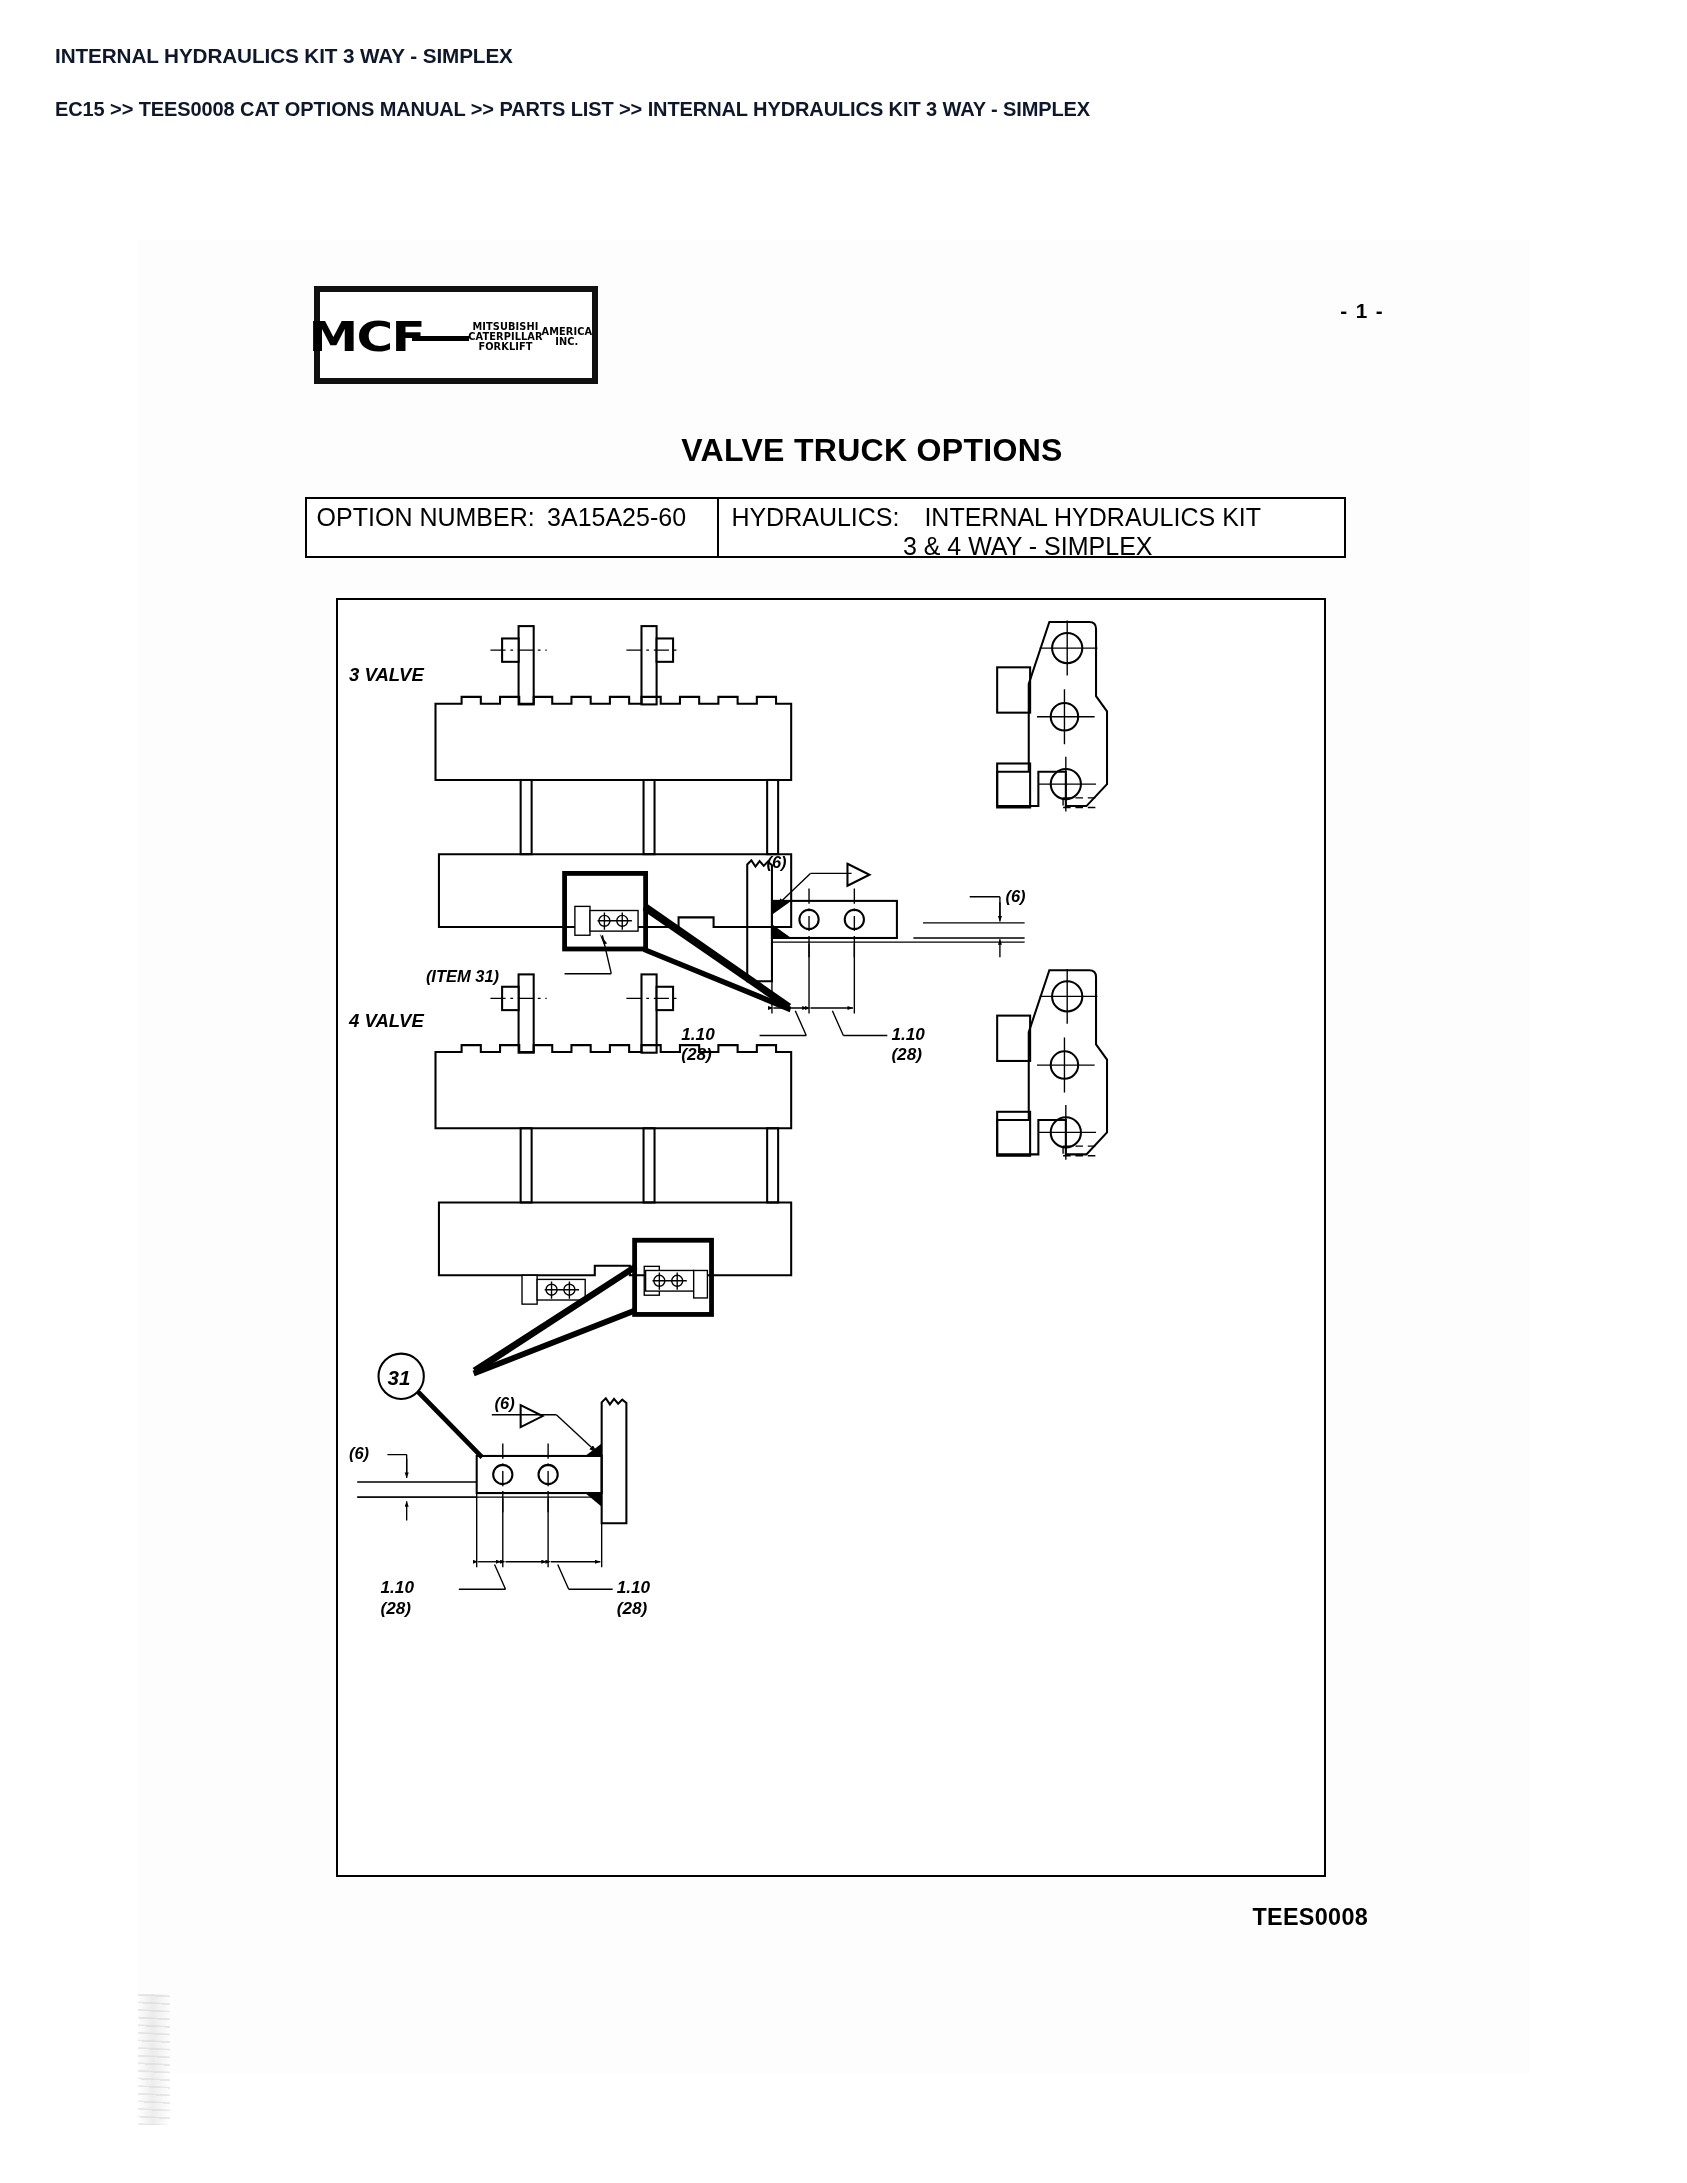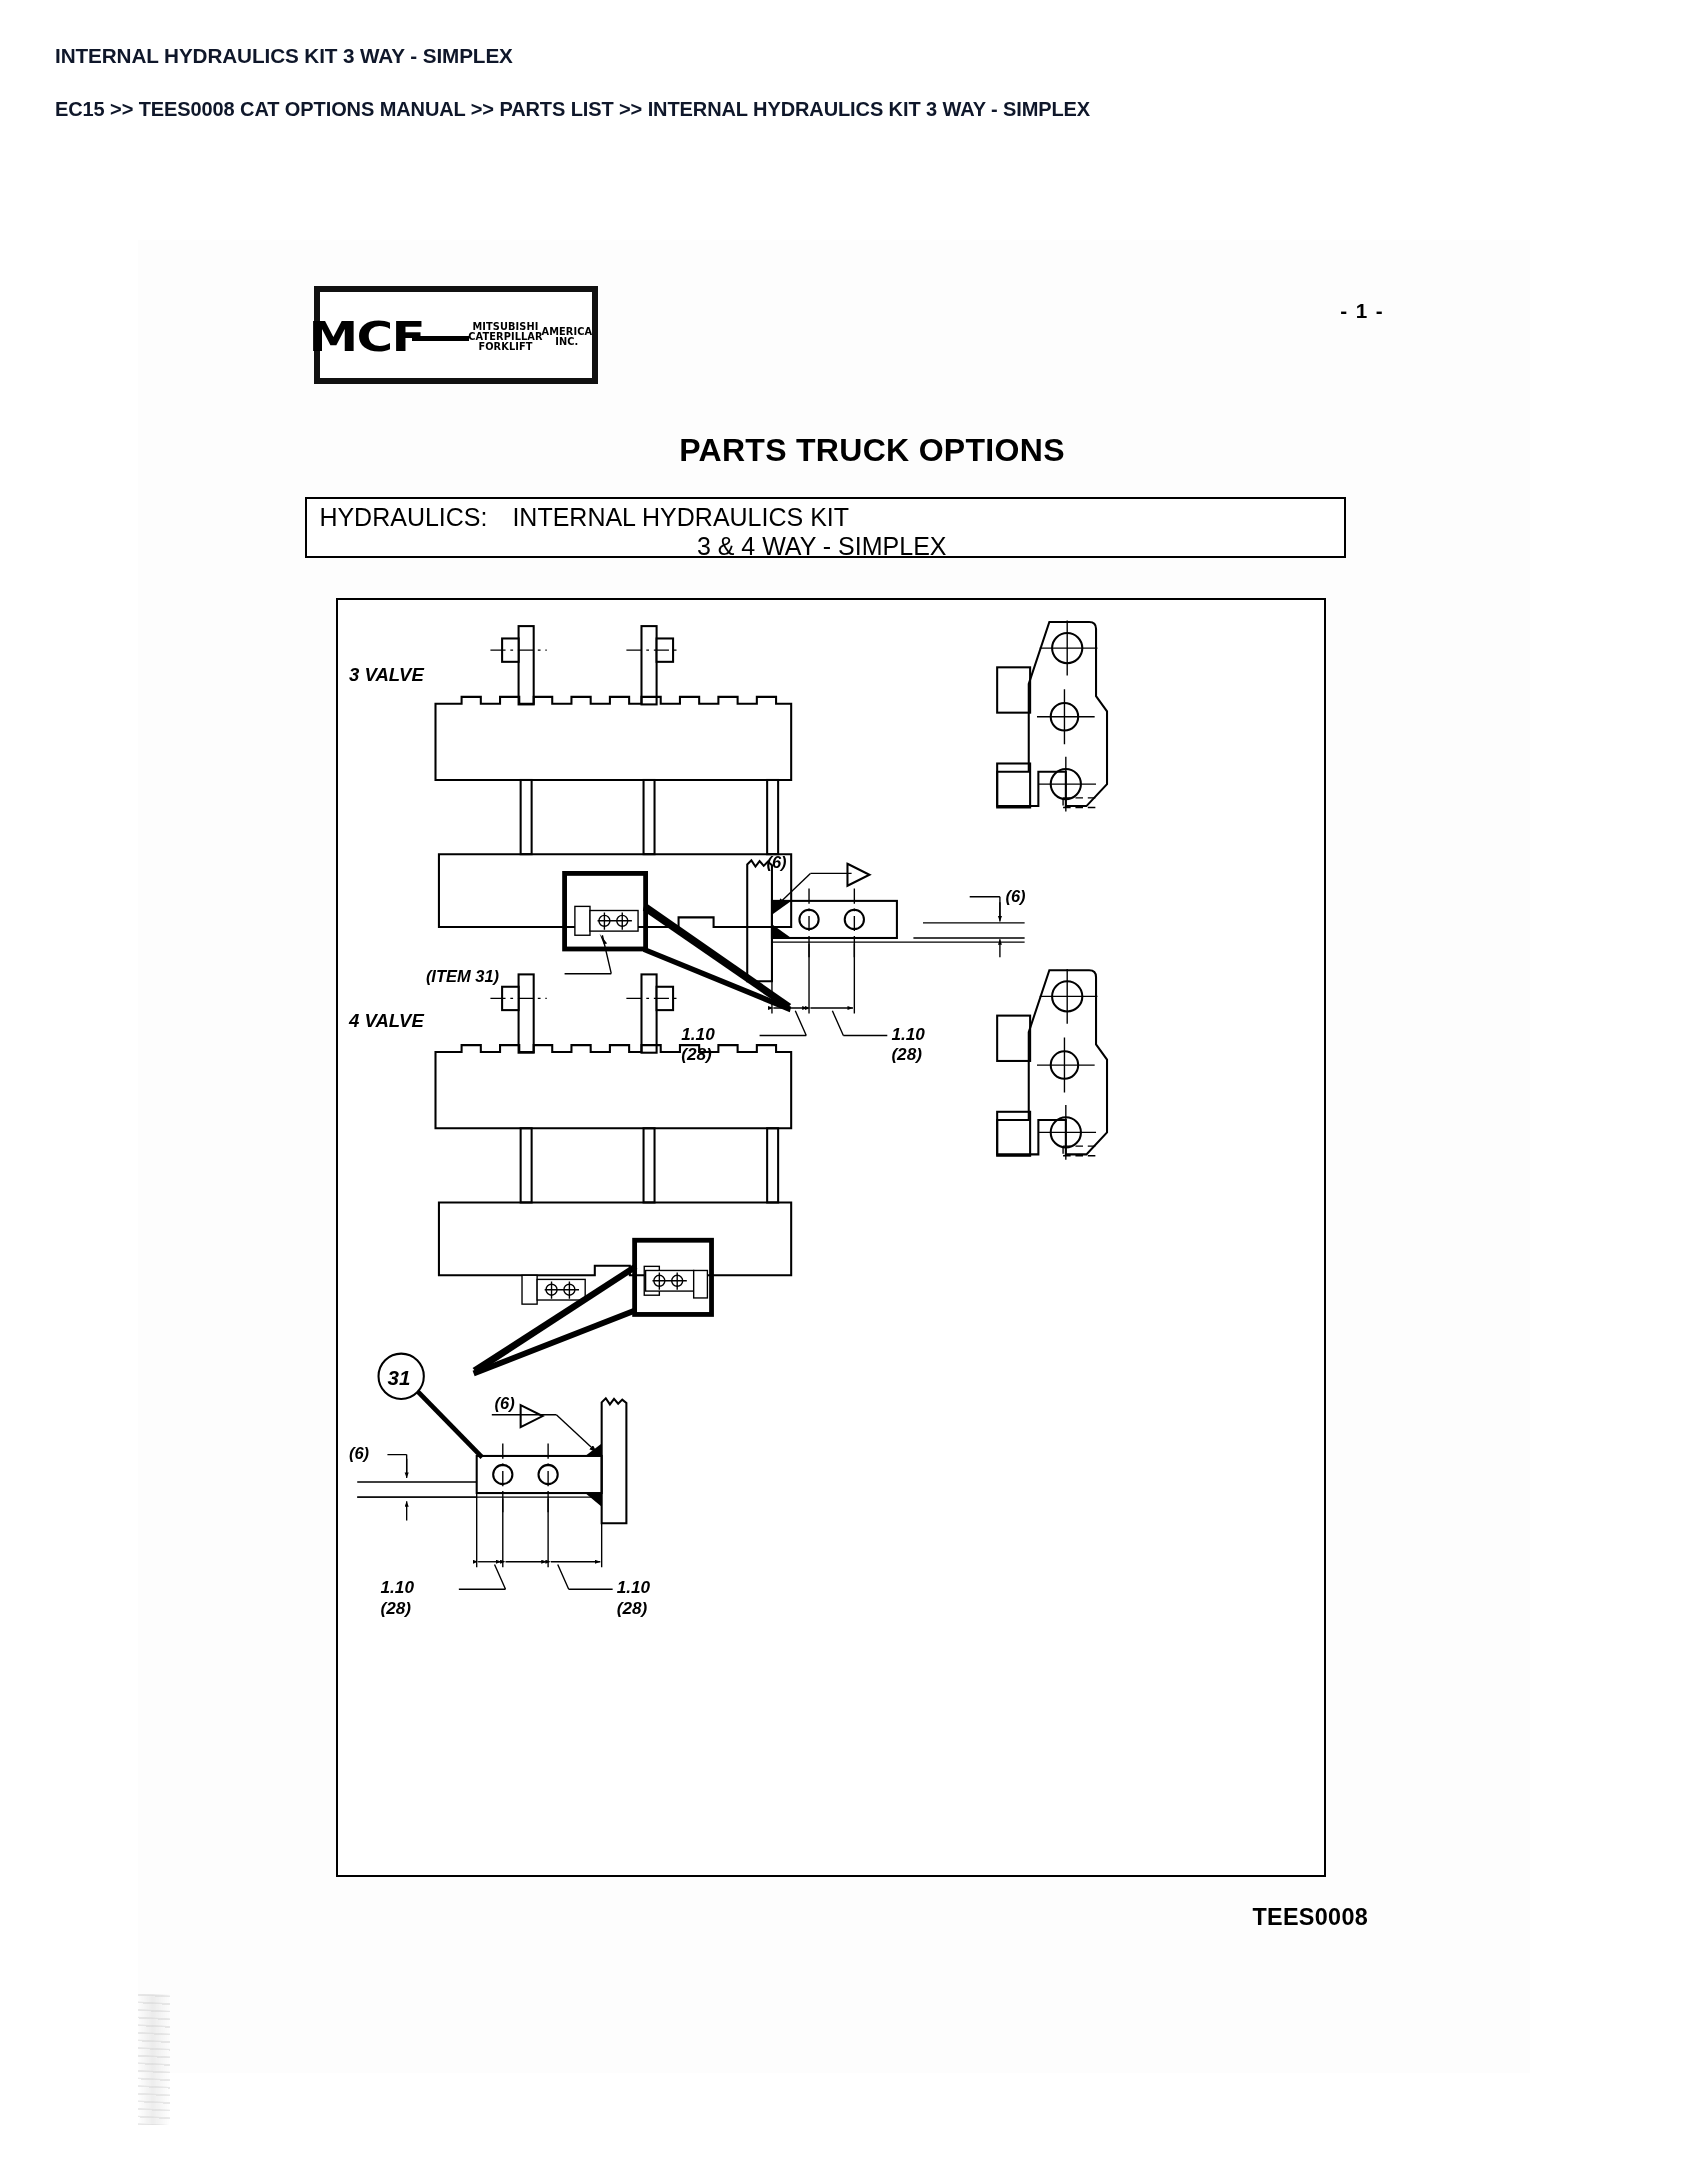--- a/index.html
+++ b/index.html
@@ -197,23 +197,28 @@
 
   <div id="page-number">- 1 -</div>
 
   <div id="mcf-logo">
     <div id="mcf-wordmark">MCF</div>
     <div id="mcf-rule"></div>
     <div class="mcf-sub">MITSUBISHI CATERPILLAR FORKLIFT</div>
     <div class="mcf-sub">AMERICA INC.</div>
   </div>
 
-  <div id="sheet-title">PARTS TRUCK OPTIONS</div>
+  <div id="sheet-title">VALVE TRUCK OPTIONS</div>
 
   <div id="option-table">
+    <div id="option-cell">
+      <span>OPTION NUMBER:</span>
+      <span style="display:inline-block;width:12.4px"></span>
+      <span>3A15A25-60</span>
+    </div>
     <div id="description-cell">
       <div class="desc-l1">
         <span>HYDRAULICS:</span>
         <span style="display:inline-block;width:11px"></span>
         <span>INTERNAL HYDRAULICS KIT</span>
       </div>
       <div class="desc-l2">3 &amp; 4 WAY - SIMPLEX</div>
     </div>
   </div>
 

